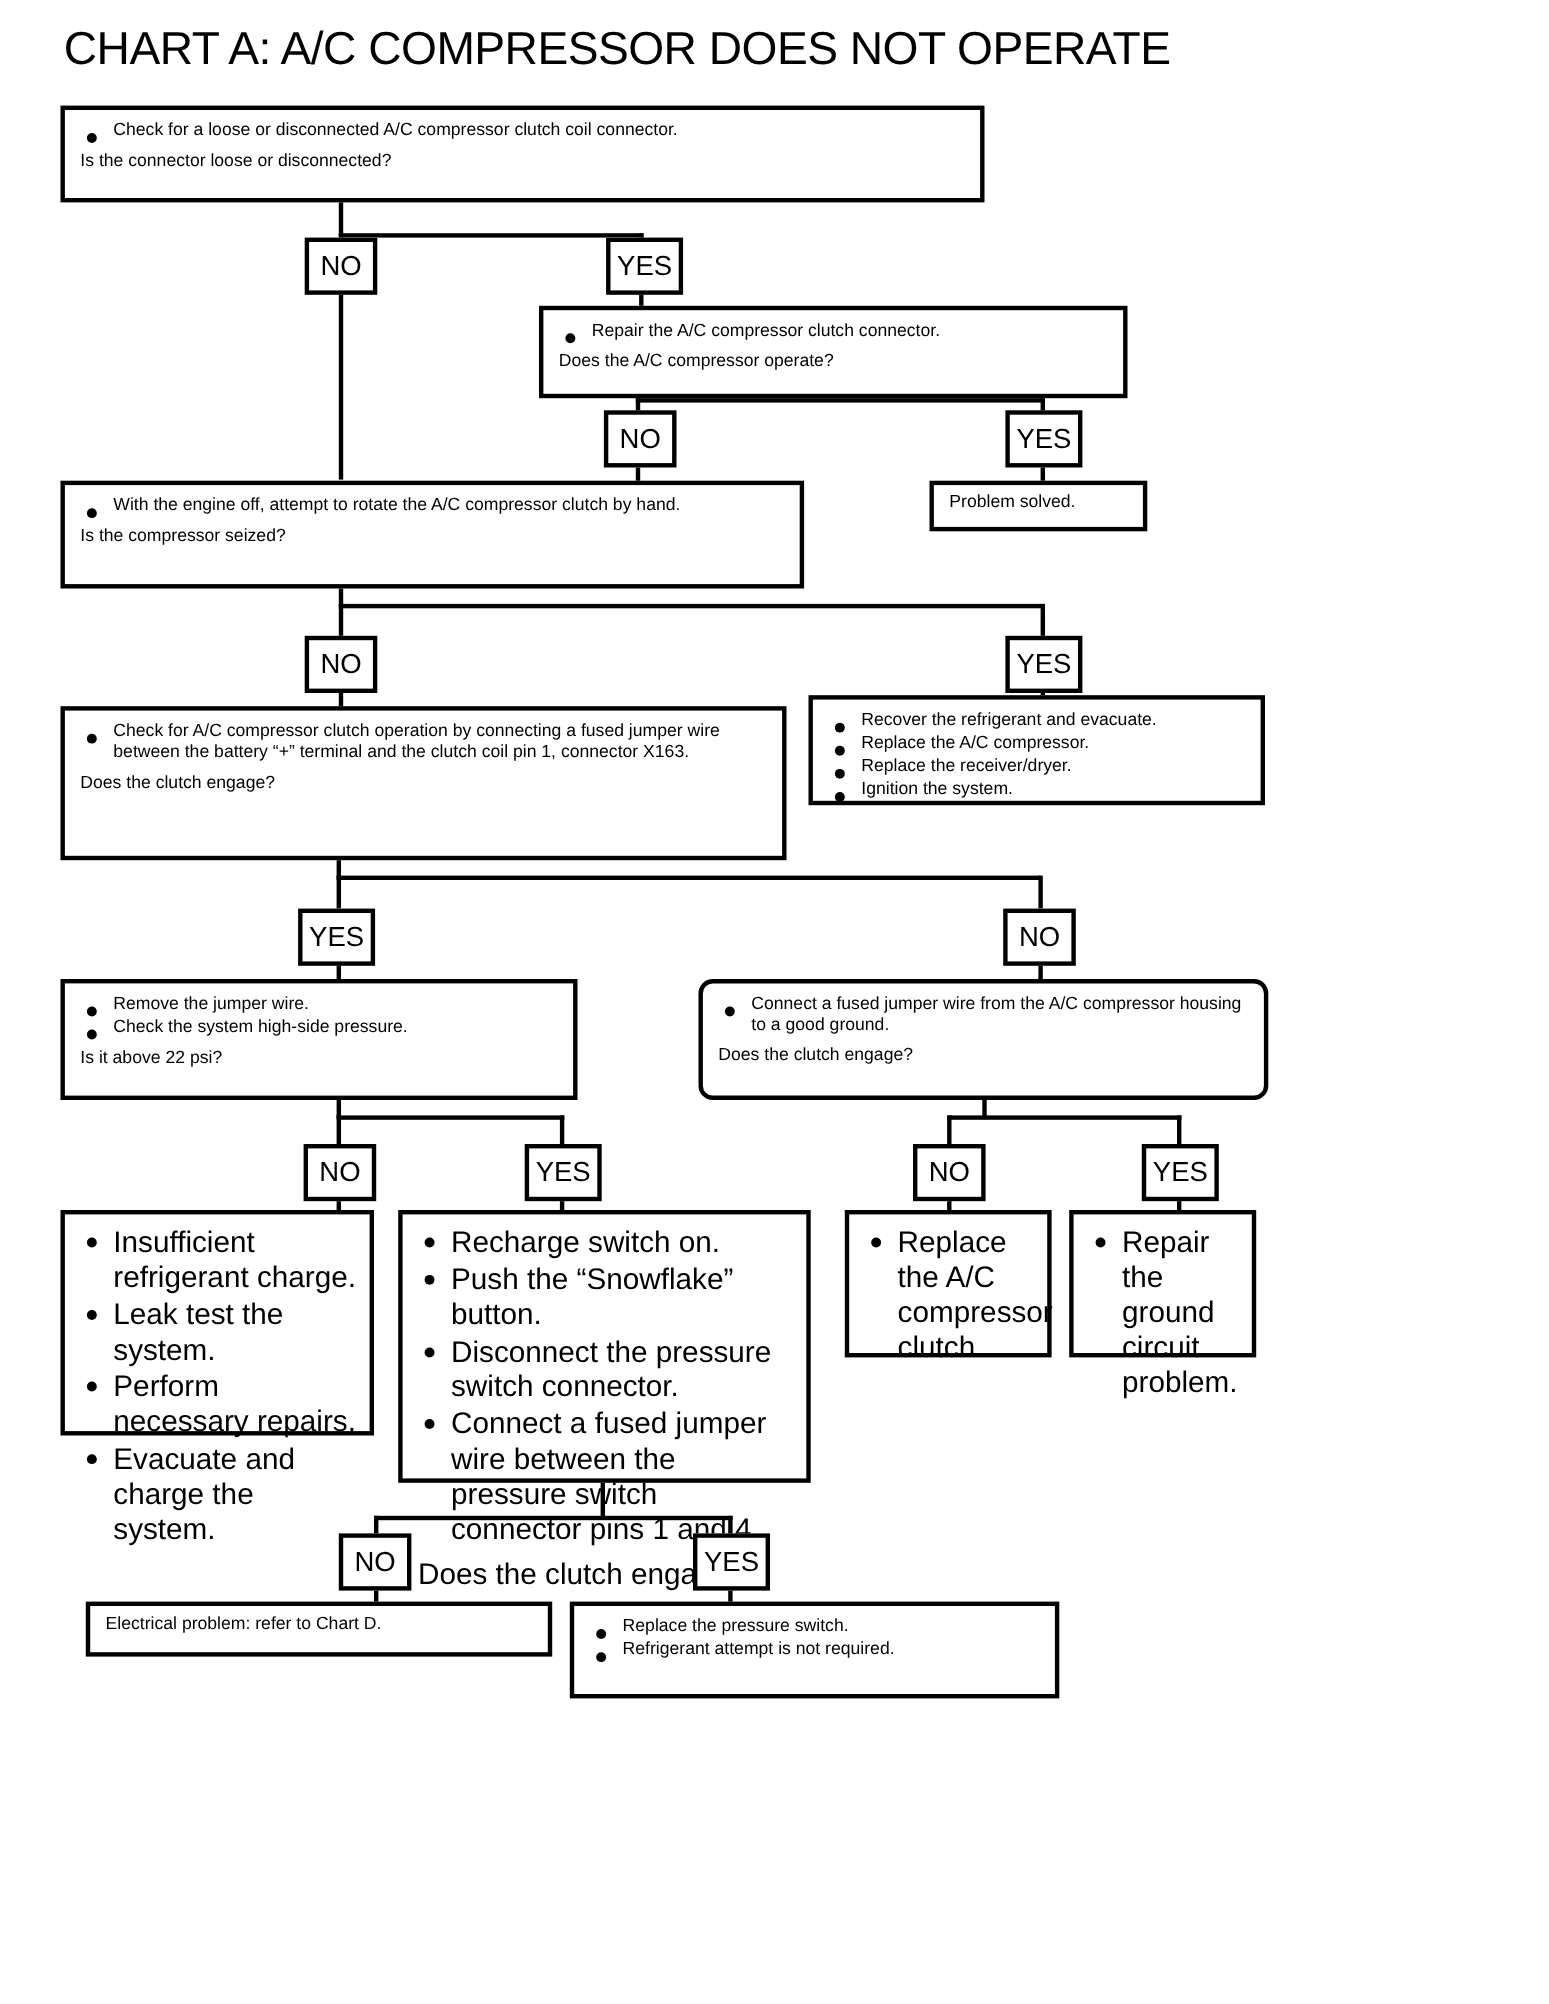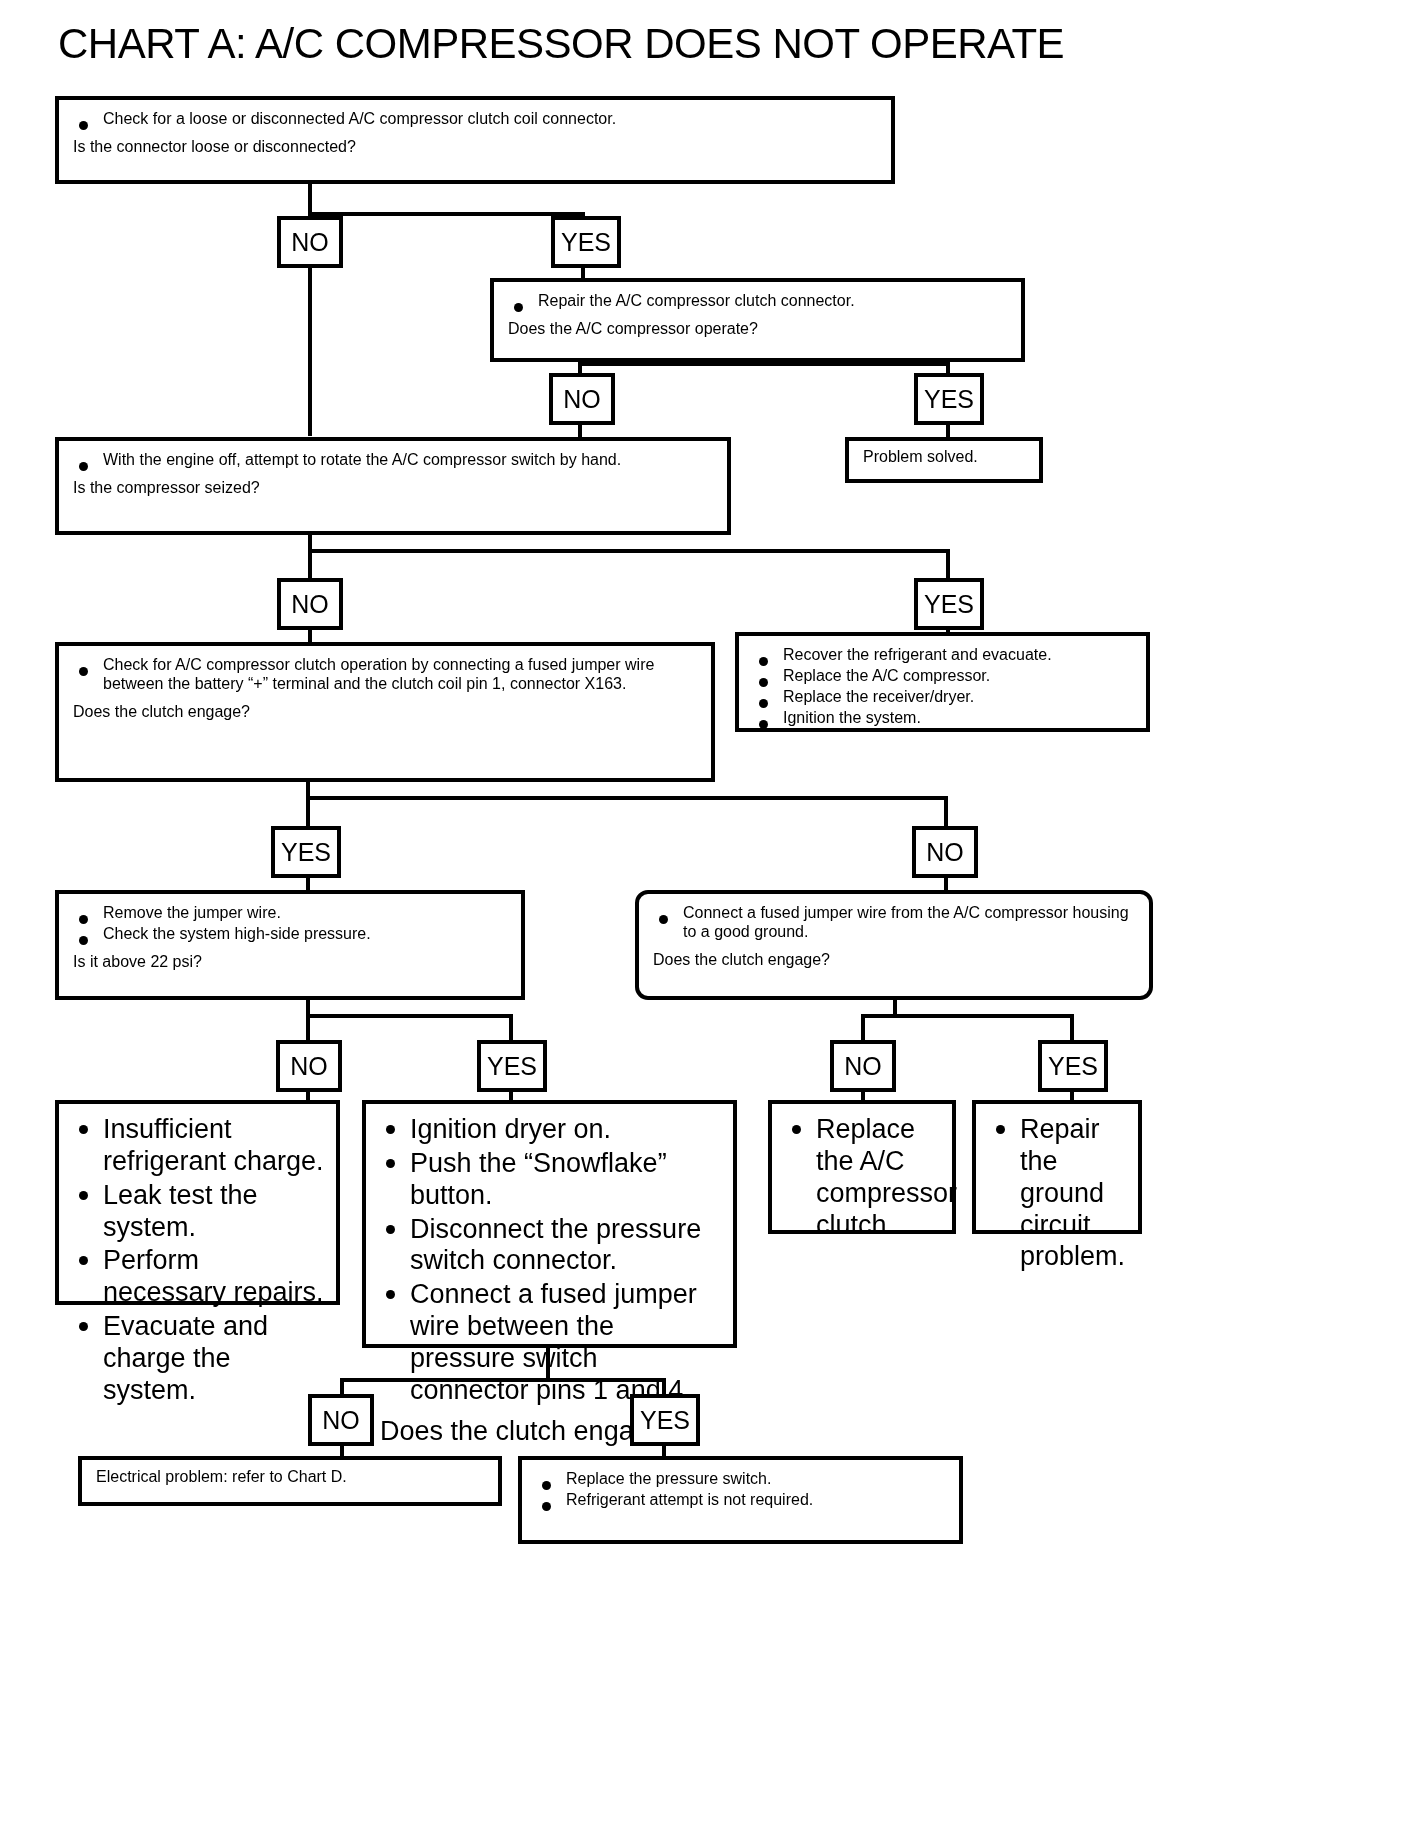--- a/index.html
+++ b/index.html
@@ -131,21 +131,21 @@
   <div class="ln lnv" style="left:578px; top:425px; height:15px;"></div>
 
   <div class="ln lnv" style="left:946px; top:425px; height:15px;"></div>
 
   <div class="box" style="left:845px; top:437px; width:198px; height:46px; padding-top:7px;">
     <div class="plain">Problem solved.</div>
   </div>
 
   <div class="box" style="left:55px; top:437px; width:676px; height:98px;">
     <ul>
-      <li>With the engine off, attempt to rotate the A/C compressor switch by hand.</li>
+      <li>With the engine off, attempt to rotate the A/C compressor clutch by hand.</li>
     </ul>
     <div class="q">Is the compressor seized?</div>
   </div>
 
   <div class="ln lnv" style="left:308px; top:535px; height:16px;"></div>
   <div class="ln lnh" style="left:308px; top:549px; width:642px;"></div>
   <div class="ln lnv" style="left:946px; top:549px; height:30px;"></div>
   <div class="ln lnv" style="left:308px; top:549px; height:30px;"></div>
 
   <div class="ynbox" style="left:277px; top:578px; width:66px;">NO</div>
@@ -222,21 +222,21 @@
     <ul>
       <li>Insufficient refrigerant charge.</li>
       <li>Leak test the system.</li>
       <li>Perform necessary repairs.</li>
       <li>Evacuate and charge the system.</li>
     </ul>
   </div>
 
   <div class="box small" style="left:362px; top:1100px; width:375px; height:248px;">
     <ul>
-      <li>Ignition dryer on.</li>
+      <li>Recharge switch on.</li>
       <li>Push the “Snowflake” button.</li>
       <li>Disconnect the pressure switch connector.</li>
       <li>Connect a fused jumper wire between the pressure switch connector pins 1 and 4.</li>
     </ul>
     <div class="q">Does the clutch engage?</div>
   </div>
 
   <div class="box small" style="left:768px; top:1100px; width:188px; height:134px;">
     <ul>
       <li>Replace the A/C compressor clutch.</li>

